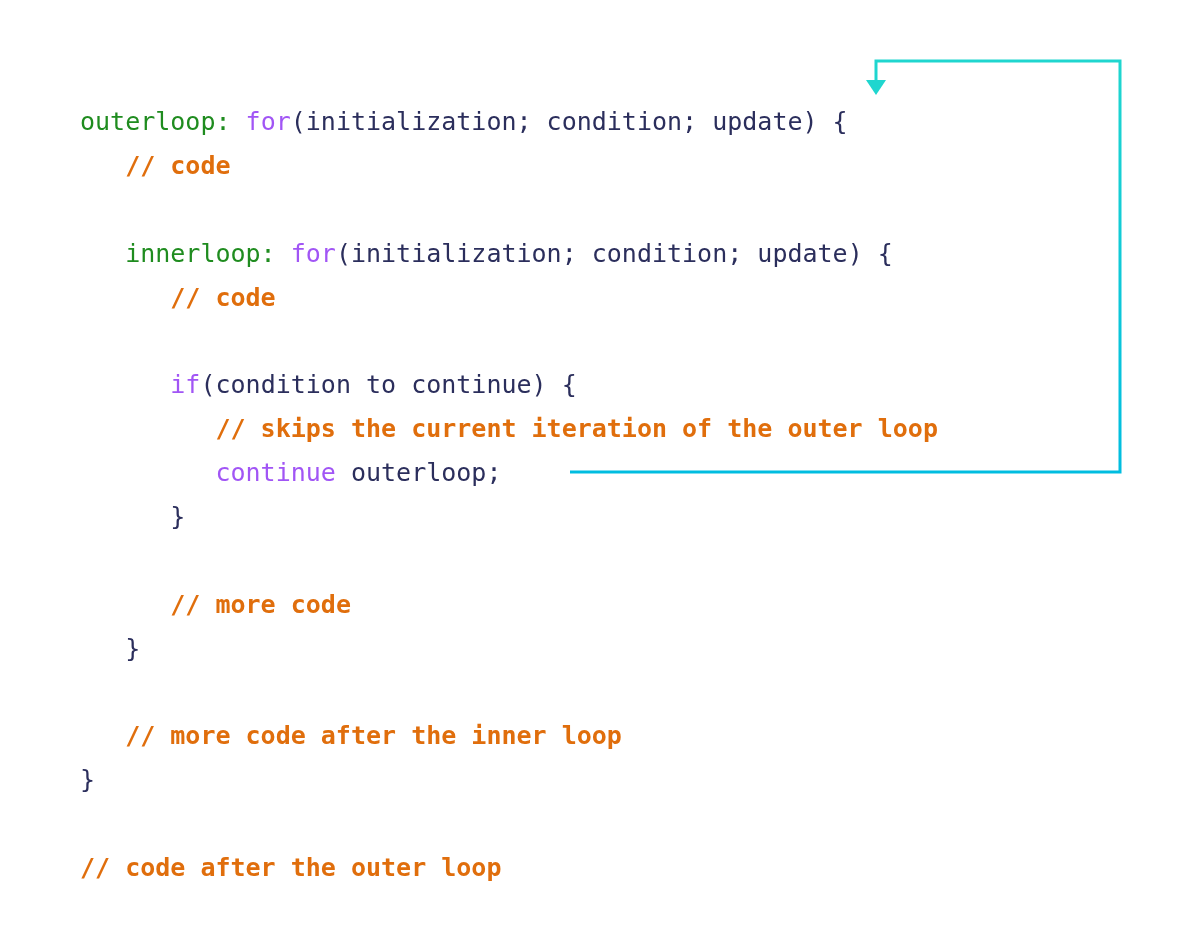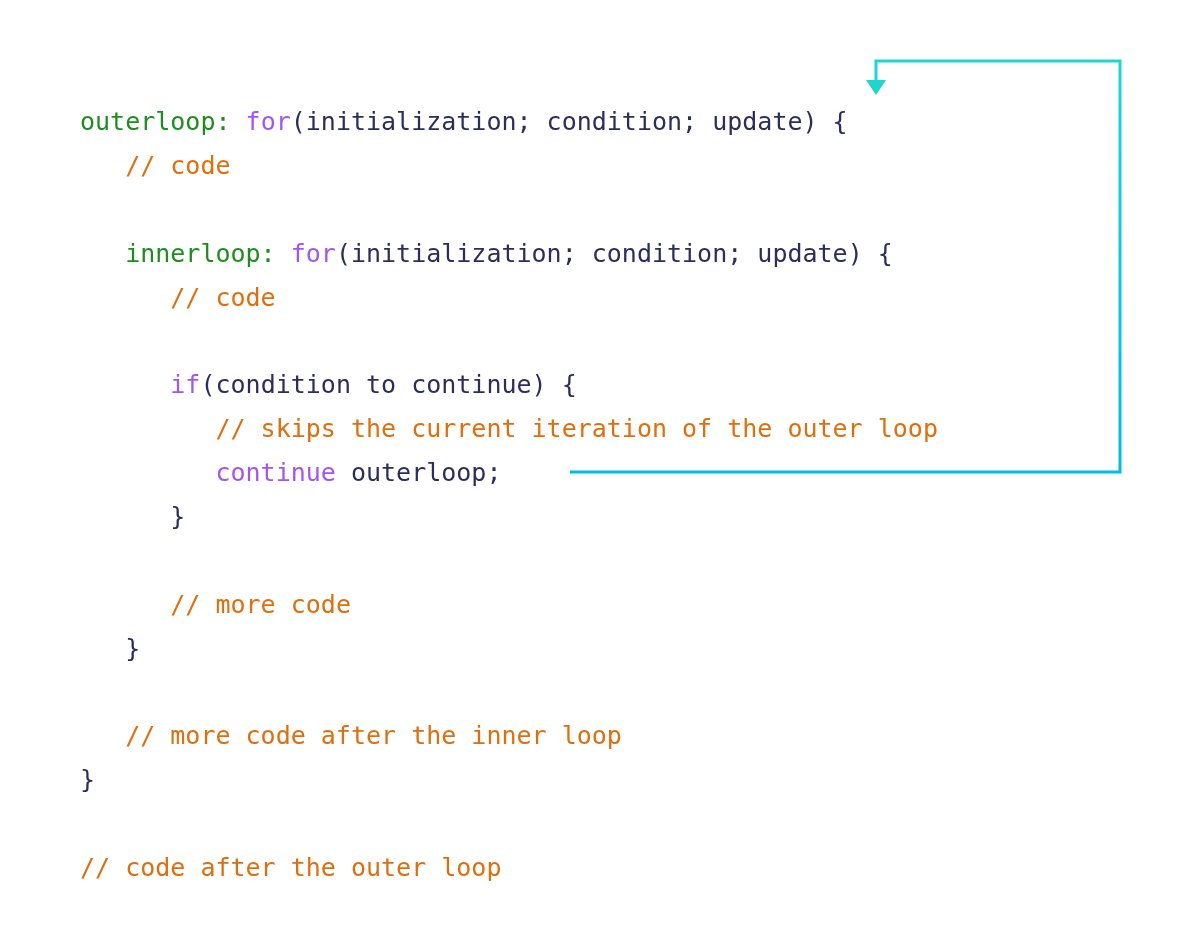--- a/index.html
+++ b/index.html
@@ -10,21 +10,21 @@
   #code {
     position: absolute; left: 80px; top: 100px;
     font-size: 25px; line-height: 43.9px; white-space: pre; margin: 0;
     color: #2b2e5c;
     font-family: "DejaVu Sans Mono", "Liberation Mono", monospace;
   }
   .line { display: block; height: 43.9px; }
   .label { color: #1f8c1f; }
   .kw { color: #a155f5; }
   .plain { color: #2b2e5c; }
-  .comment { color: #e06e0c; }
+  .comment { color: #e06e0c; font-weight: bold; }
   #arrow { position: absolute; left: 0; top: 0; }
 </style>
 </head>
 <body>
 
 <div id="code"><span class="line"><span></span><span class="label">outerloop: </span><span class="kw">for</span><span class="plain">(initialization; condition; update) {</span></span><span class="line"><span>   </span><span class="comment">// code</span></span><span class="line">&nbsp;</span><span class="line"><span>   </span><span class="label">innerloop: </span><span class="kw">for</span><span class="plain">(initialization; condition; update) {</span></span><span class="line"><span>      </span><span class="comment">// code</span></span><span class="line">&nbsp;</span><span class="line"><span>      </span><span class="kw">if</span><span class="plain">(condition to continue) {</span></span><span class="line"><span>         </span><span class="comment">// skips the current iteration of the outer loop</span></span><span class="line"><span>         </span><span class="kw">continue</span><span class="plain"> outerloop;</span></span><span class="line"><span>      </span><span class="plain">}</span></span><span class="line">&nbsp;</span><span class="line"><span>      </span><span class="comment">// more code</span></span><span class="line"><span>   </span><span class="plain">}</span></span><span class="line">&nbsp;</span><span class="line"><span>   </span><span class="comment">// more code after the inner loop</span></span><span class="line"><span></span><span class="plain">}</span></span><span class="line">&nbsp;</span><span class="line"><span></span><span class="comment">// code after the outer loop</span></span></div>
 
 <svg id="arrow" width="1200" height="949">
   <defs>
     <linearGradient id="arrowGrad" x1="0" y1="0" x2="0" y2="1" gradientUnits="objectBoundingBox">

